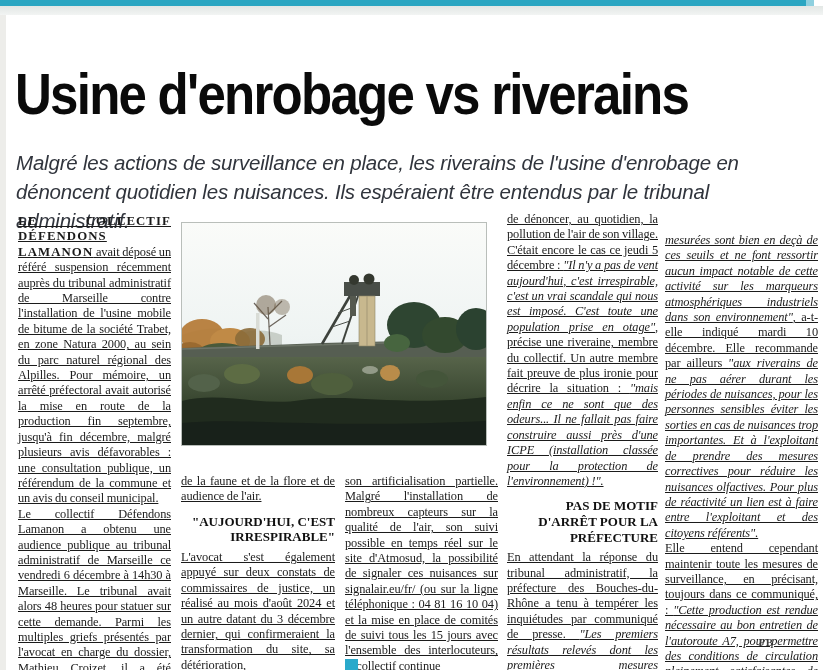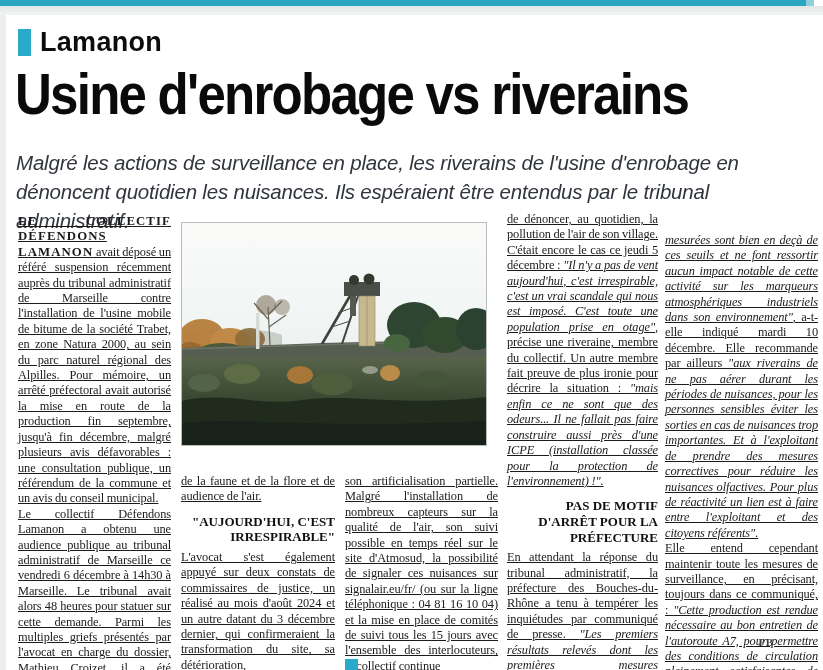--- a/index.html
+++ b/index.html
@@ -60,24 +60,20 @@
 </head>
 <body>
 
 <div class="page">
 
   <div class="top-bar"></div>
   <div class="top-bar-tip"></div>
   <div class="top-band"></div>
   <div class="left-strip"></div>
 
-  <div class="section-header">
-    <span class="section-marker"></span>
-    <span class="section-label">Lamanon</span>
-  </div>
 
   <h1 class="headline">Usine d'enrobage vs riverains</h1>
 
   <p class="standfirst">Malgré les actions de surveillance en place, les riverains de l'usine d'enrobage en dénoncent quotidien les nuisances. Ils espéraient être entendus par le tribunal administratif.</p>
 
   <div class="col col1">
     <p><span class="lead-caps">LE COLLECTIF DÉFENDONS LAMANON</span><span> avait déposé un référé suspension récemment auprès du tribunal administratif de Marseille contre l'installation de l'usine mobile de bitume de la société Trabet, en zone Natura 2000, au sein du parc naturel régional des Alpilles. Pour mémoire, un arrêté préfectoral avait autorisé la mise en route de la production fin septembre, jusqu'à fin décembre, malgré plusieurs avis défavorables : une consultation publique, un référendum de la commune et un avis du conseil municipal.</span></p>
     <p>Le collectif Défendons Lamanon a obtenu une audience publique au tribunal administratif de Marseille ce vendredi 6 décembre à 14h30 à Marseille. Le tribunal avait alors 48 heures pour statuer sur cette demande. Parmi les multiples griefs présentés par l'avocat en charge du dossier, Mathieu Croizet, il a été question de détérioration</p>
   </div>
 

